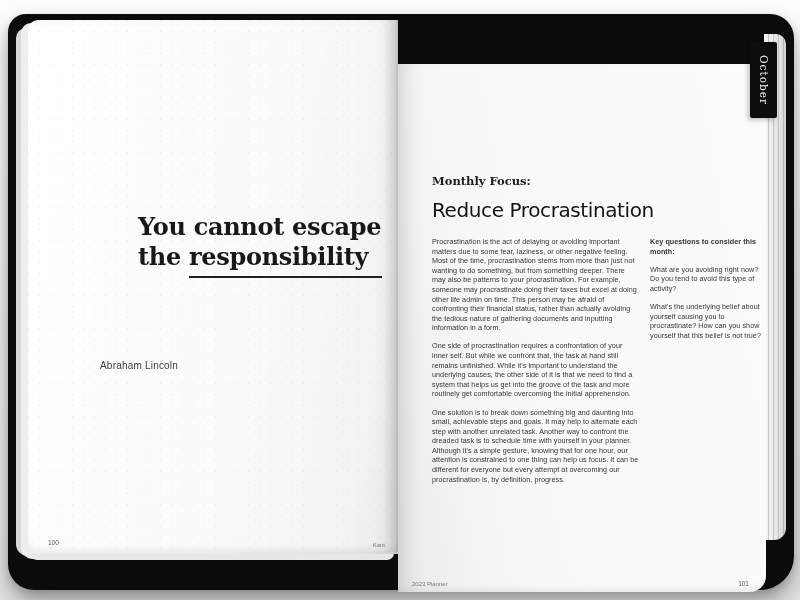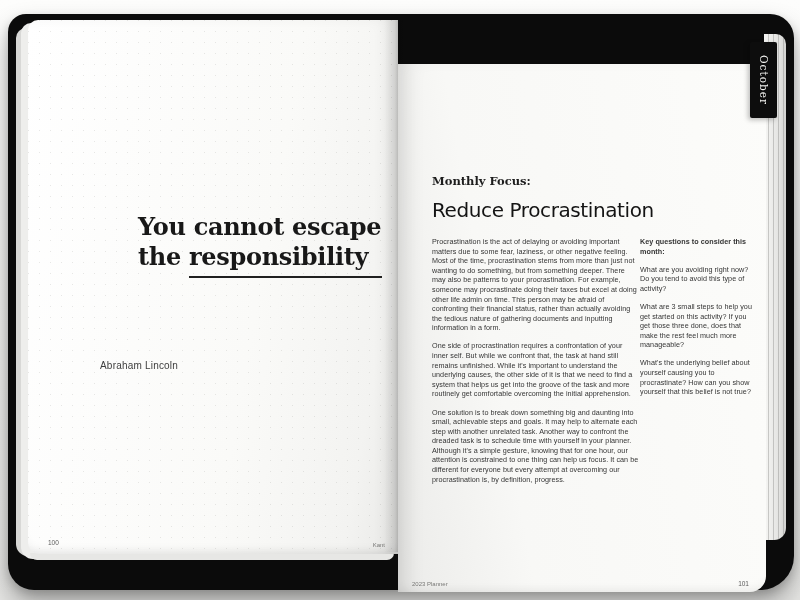--- a/index.html
+++ b/index.html
@@ -84,21 +84,21 @@
   .rp-content { position: absolute; left: 34px; top: 110px; width: 330px; }
   .section-label {
     font-family: "DejaVu Serif", serif; font-weight: 700;
     font-size: 11.5px; color: #1d1d1d;
   }
   .title {
     margin: 7px 0 0 0; width: 240px;
     font-family: "DejaVu Sans", sans-serif; font-weight: 400;
     font-size: 20px; line-height: 30px; letter-spacing: -0.4px; color: #141414;
   }
-  .columns { display: flex; margin-top: 12px; }
+  .columns { display: flex; gap: 10px; margin-top: 12px; }
   .body-col { width: 208px; }
   .side-col { width: 112px; }
   .columns p {
     margin: 0 0 8.5px 0;
     font-size: 7.2px; line-height: 9.6px; letter-spacing: 0.05px; color: #343434;
   }
   .side-heading { font-weight: 700; color: #161616; }
   .edition { position: absolute; left: 14px; bottom: 5px; font-size: 6px; color: #787876; }
   .pg-right { right: 17px; bottom: 5px; }
 
@@ -151,21 +151,20 @@
 
       <div class="columns">
         <div class="body-col">
           <p>Procrastination is the act of delaying or avoiding important matters due to some fear, laziness, or other negative feeling. Most of the time, procrastination stems from more than just not wanting to do something, but from something deeper. There may also be patterns to your procrastination. For example, someone may procrastinate doing their taxes but excel at doing other life admin on time. This person may be afraid of confronting their financial status, rather than actually avoiding the tedious nature of gathering documents and inputting information in a form.</p>
           <p>One side of procrastination requires a confrontation of your inner self. But while we confront that, the task at hand still remains unfinished. While it's important to understand the underlying causes, the other side of it is that we need to find a system that helps us get into the groove of the task and more routinely get comfortable overcoming the initial apprehension.</p>
           <p>One solution is to break down something big and daunting into small, achievable steps and goals. It may help to alternate each step with another unrelated task. Another way to confront the dreaded task is to schedule time with yourself in your planner. Although it's a simple gesture, knowing that for one hour, our attention is constrained to one thing can help us focus. It can be different for everyone but every attempt at overcoming our procrastination is, by definition, progress.</p>
         </div>
         <div class="side-col">
           <p class="side-heading">Key questions to consider this month:</p>
           <p>What are you avoiding right now? Do you tend to avoid this type of activity?</p>
-          <p>What are 3 small steps to help you get started on this activity? If you get those three done, does that make the rest feel much more manageable?</p>
           <p>What's the underlying belief about yourself causing you to procrastinate? How can you show yourself that this belief is not true?</p>
         </div>
       </div>
     </div>
 
     <div class="edition">2023 Planner</div>
     <div class="pg-num pg-right">101</div>
   </div>
 
   <div class="month-tab">

